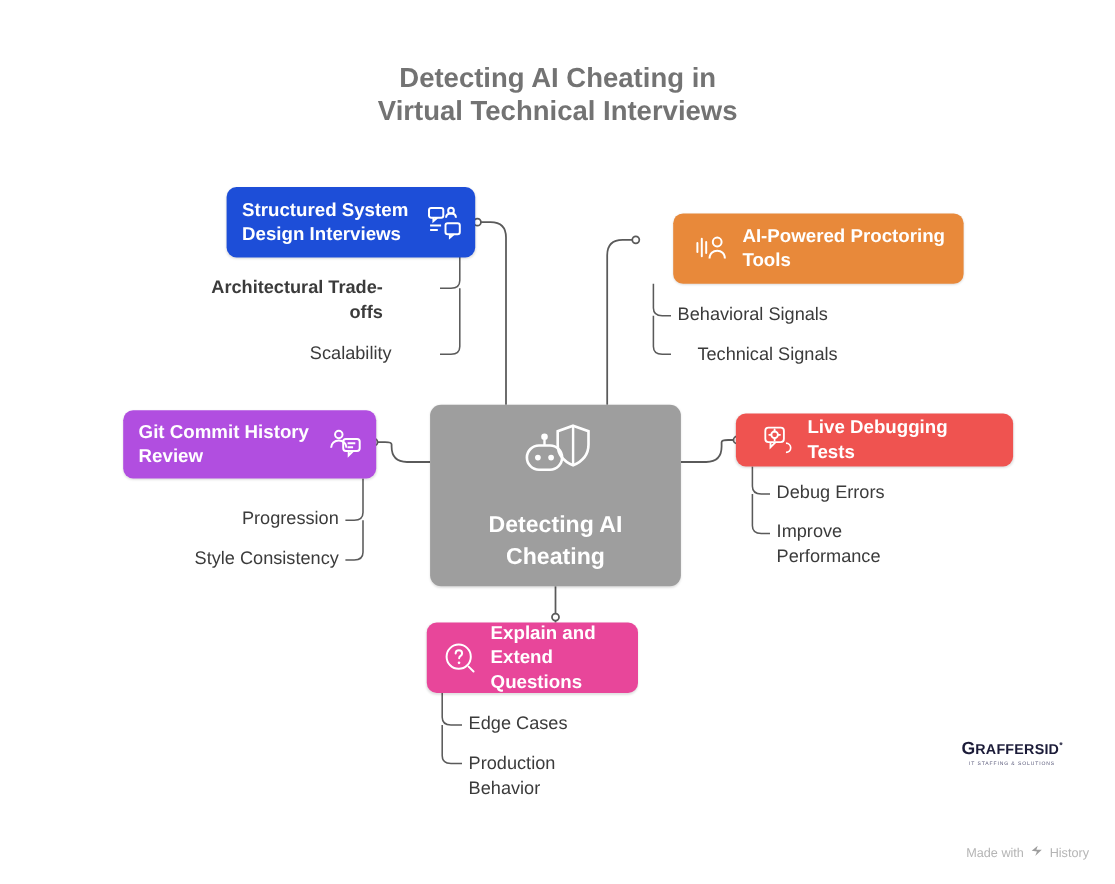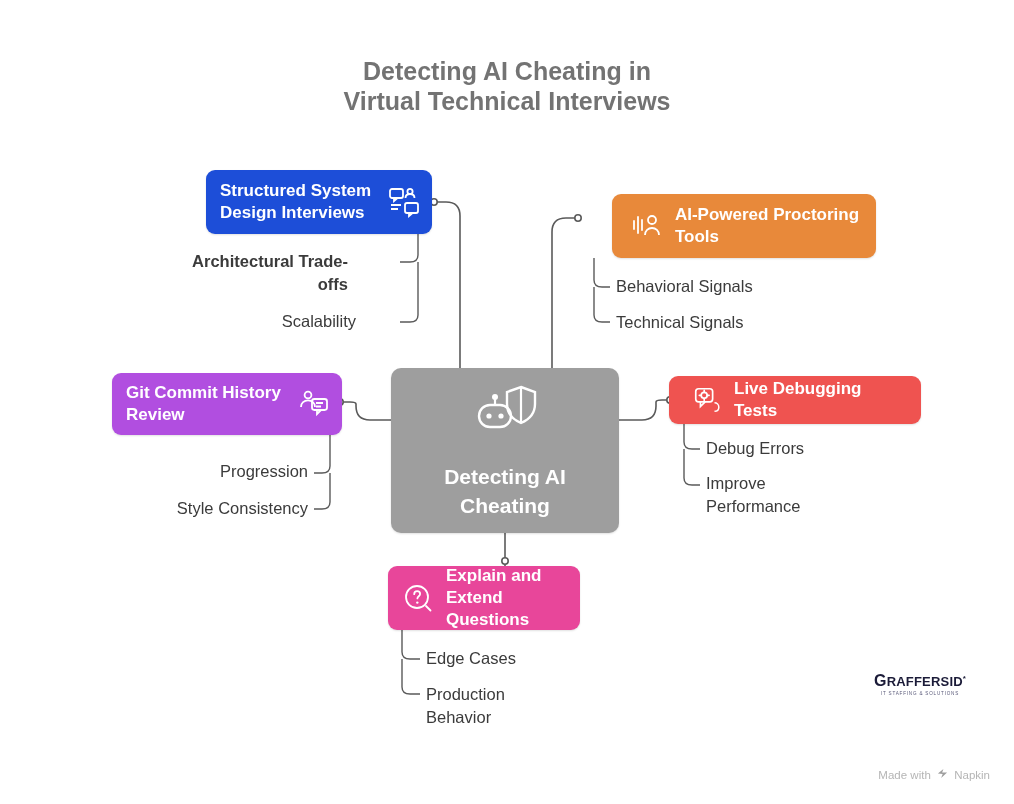--- a/index.html
+++ b/index.html
@@ -153,21 +153,21 @@
     font-size: 16.5px;
     color: #3b3b3b;
     line-height: 23px;
     white-space: pre-line;
   }
 
   
   #sub-arch      { left: 152px; top: 250px; width: 196px; text-align: right; font-weight: bold; }
   #sub-scal      { left: 160px; top: 310px; width: 196px; text-align: right; }
   #sub-behav     { left: 616px; top: 275px; width: 230px; }
-  #sub-tech      { left: 616px; top: 311px; width: 230px; }
+  #sub-tech      { left: 634px; top: 311px; width: 230px; }
   #sub-prog      { left: 100px; top: 460px; width: 208px; text-align: right; }
   #sub-style     { left: 100px; top: 497px; width: 208px; text-align: right; }
   #sub-debugerr  { left: 706px; top: 437px; width: 220px; }
   #sub-improve   { left: 706px; top: 472px; width: 190px; }
   #sub-edge      { left: 426px; top: 647px; width: 220px; }
   #sub-prodbeh   { left: 426px; top: 683px; width: 170px; }
 
   .brand {
     position: absolute;
     left: 874px;
@@ -356,16 +356,16 @@
     <span class="sub-brand">IT STAFFING &amp; SOLUTIONS</span>
   </div>
 
   <div class="made-with">
     <span>Made with</span>
     <span class="napkin-mark">
       <svg width="11" height="11" viewBox="0 0 12 12" fill="#9e9e9e">
         <path d="M1 6 L7 1 L5.6 5 L11 5 L4.5 11 L6.2 6.6 Z"></path>
       </svg>
     </span>
-    <span>Napkin</span>
+    <span>History</span>
   </div>
 
 </div>
 
 </body></html>

